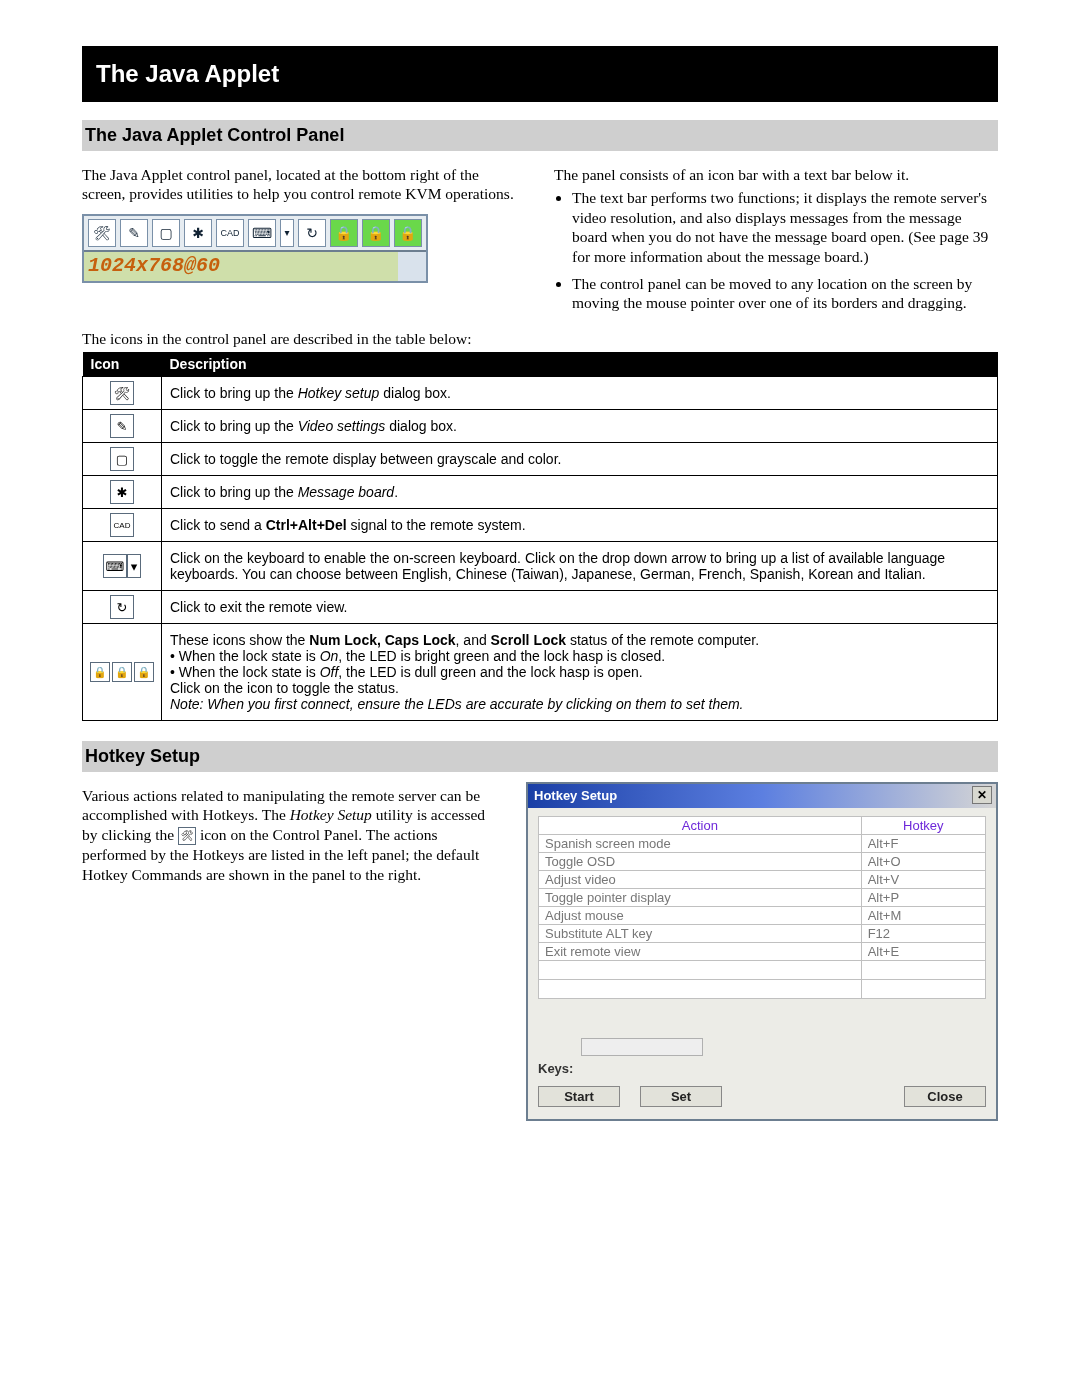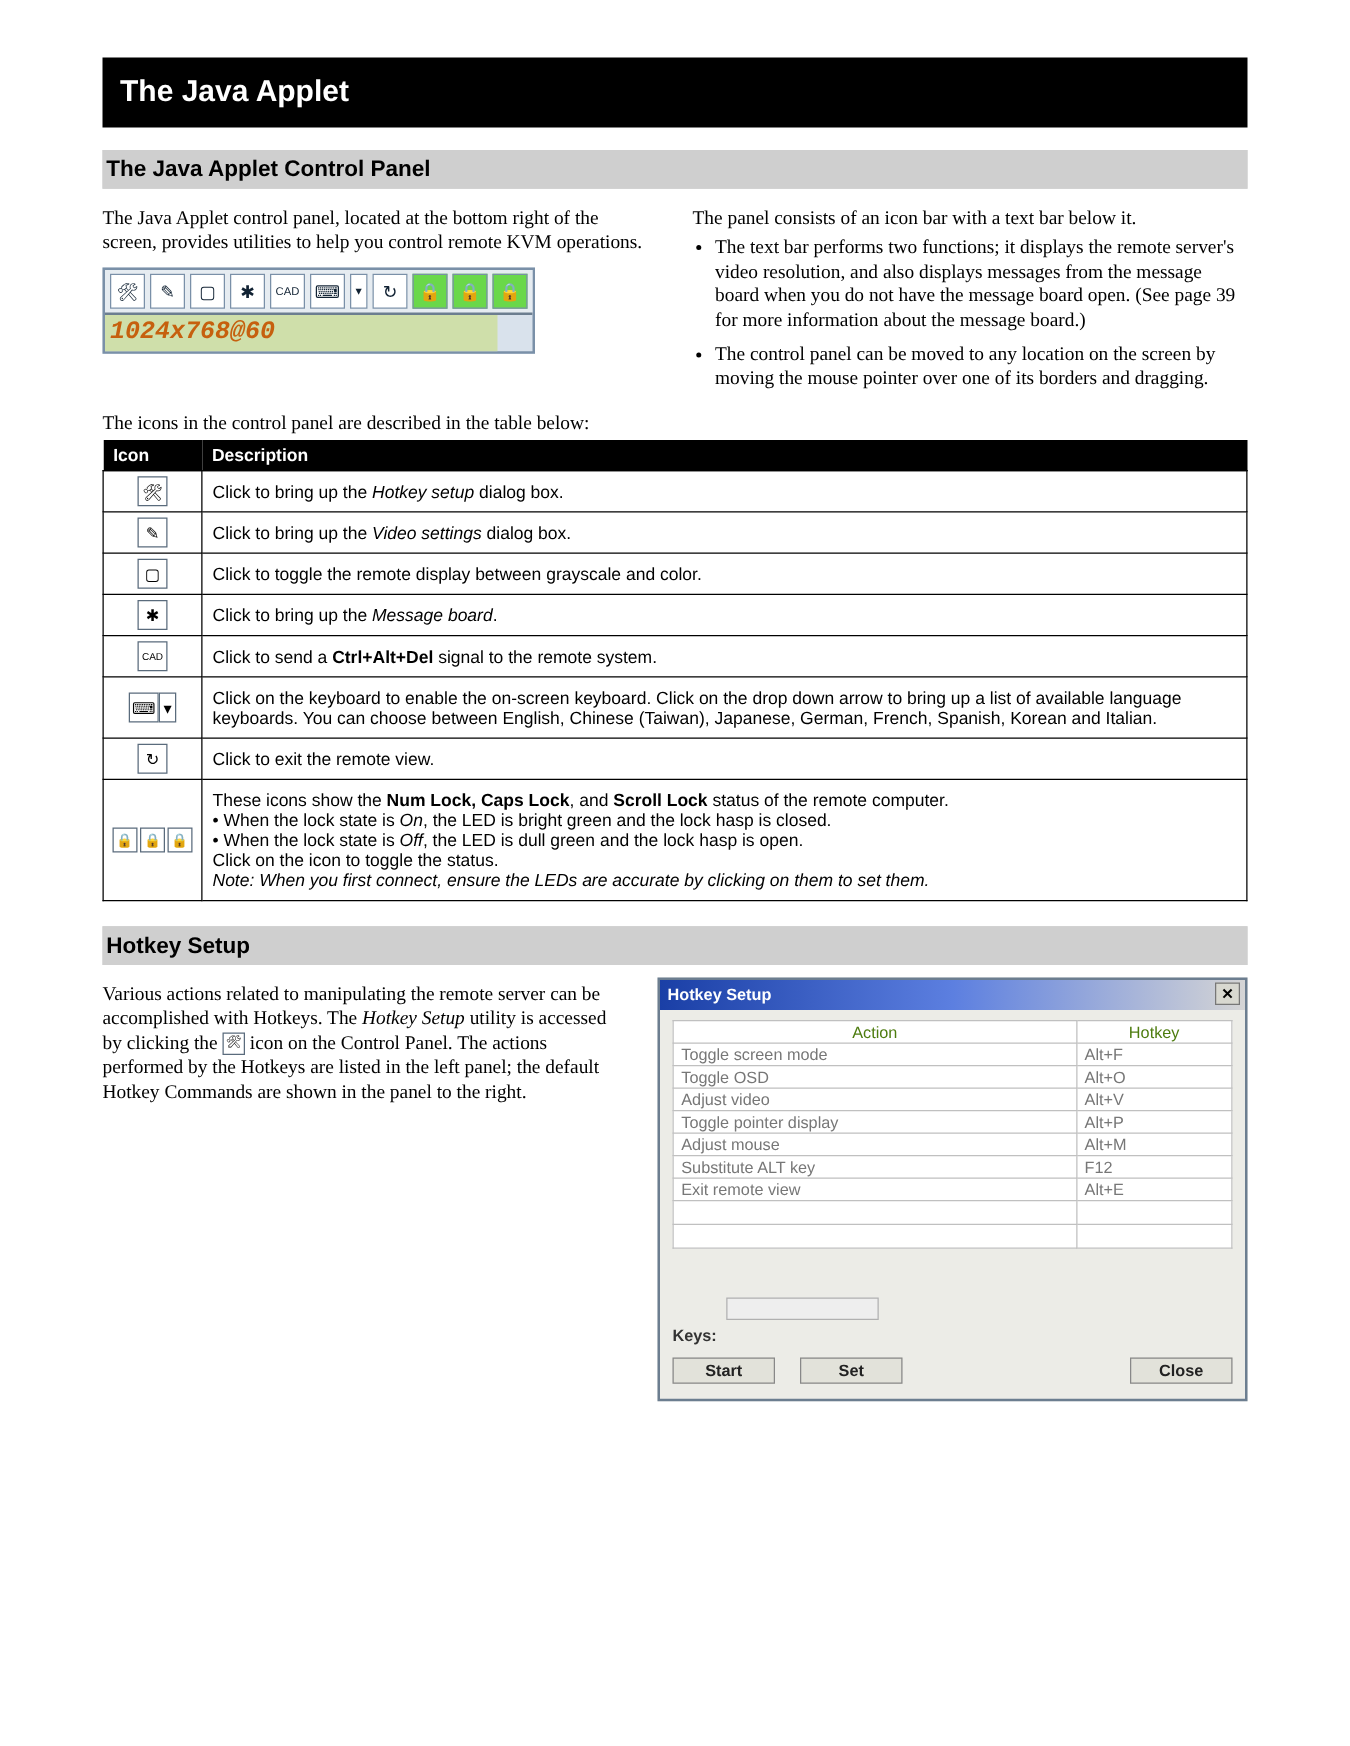--- a/index.html
+++ b/index.html
@@ -171,21 +171,21 @@
     background: #fff;
     color:#777;
   }
   table.hk-table th, table.hk-table td {
     border: 1px solid #c0c0c0;
     padding: 1px 6px;
     font-size: 13px;
     font-family: Tahoma, Arial, sans-serif;
   }
   table.hk-table th {
-    background:#fff; color:#4d7c0f; font-weight:normal; text-align:center;
+    background:#fff; color:#6d28d9; font-weight:normal; text-align:center;
   }
   .hk-blank-row td { height: 16px; }
   .hk-keys-row { margin-top: 18px; display:flex; align-items:center; gap:8px;}
   .hk-keys-lbl { font-weight:bold; color:#333;margin-top:44px;}
   .hk-keys-field {
     border:1px solid #b0b0b0; background:#eee; width:120px; height:16px; display:inline-block;
   }
   .hk-buttons { margin-top: 10px; display:flex; }
   .hk-btn {
     border:1px solid #888; background:#e2e2da;
@@ -316,21 +316,21 @@
       <div class="hk-body">
         <table class="hk-table">
           <thead>
             <tr>
               <th>Action</th>
               <th>Hotkey</th>
             </tr>
           </thead>
           <tbody id="hk-tbody">
               <tr>
-                <td>Toggle screen mode</td>
+                <td>Spanish screen mode</td>
                 <td>Alt+F</td>
               </tr>
               <tr>
                 <td>Toggle OSD</td>
                 <td>Alt+O</td>
               </tr>
               <tr>
                 <td>Adjust video</td>
                 <td>Alt+V</td>
               </tr>

